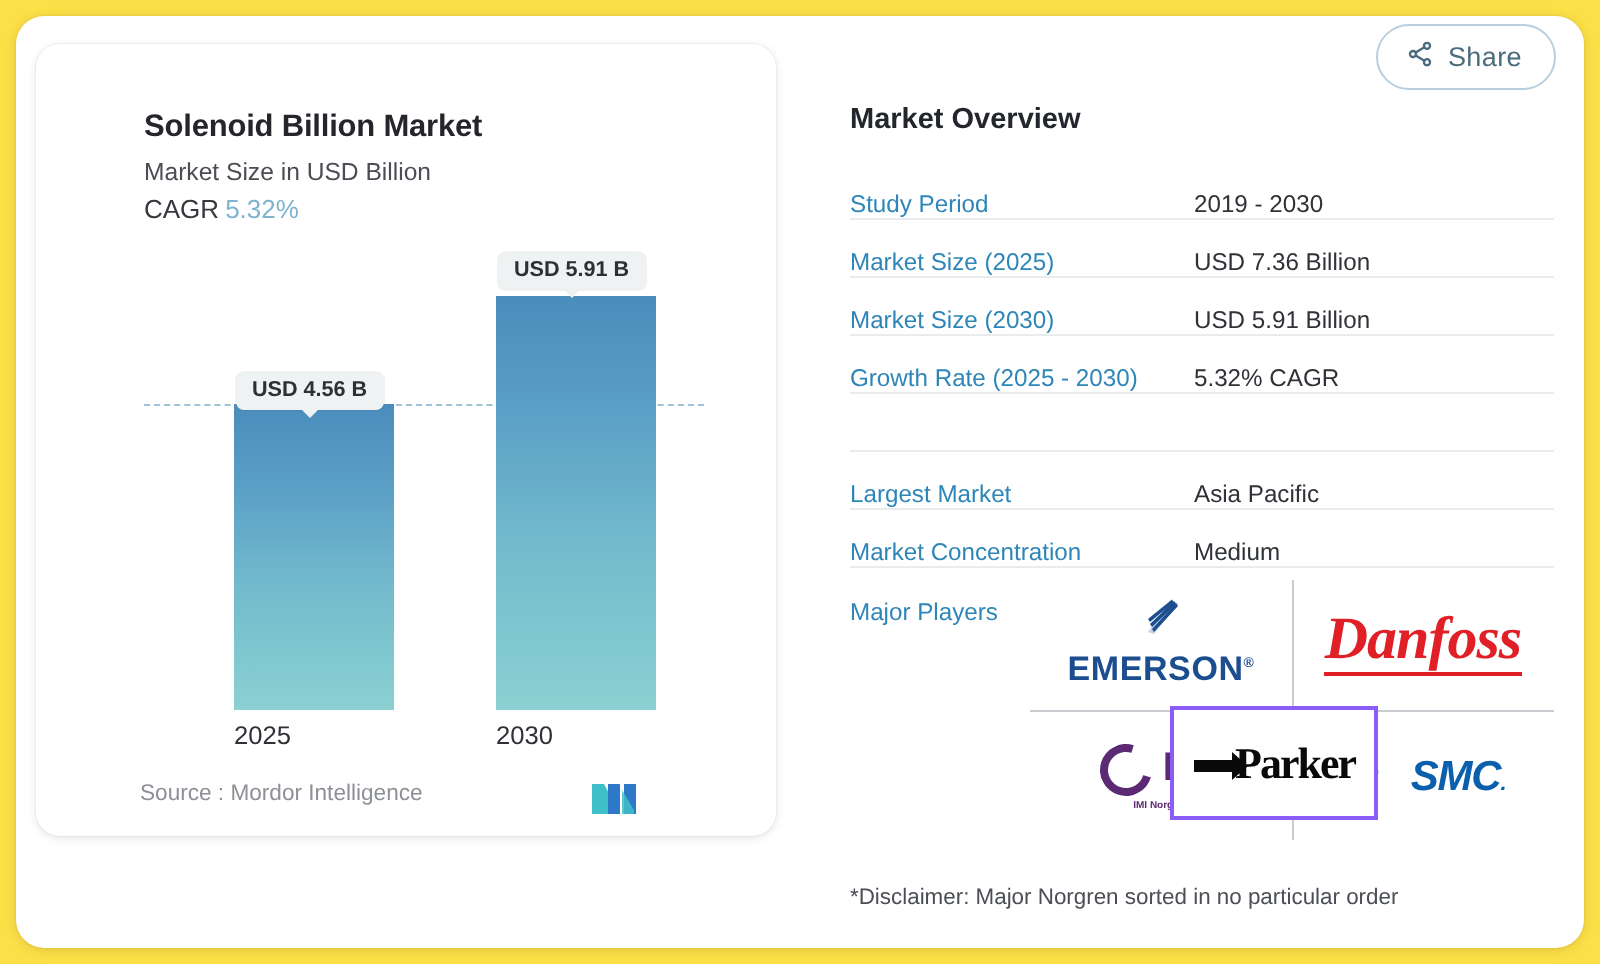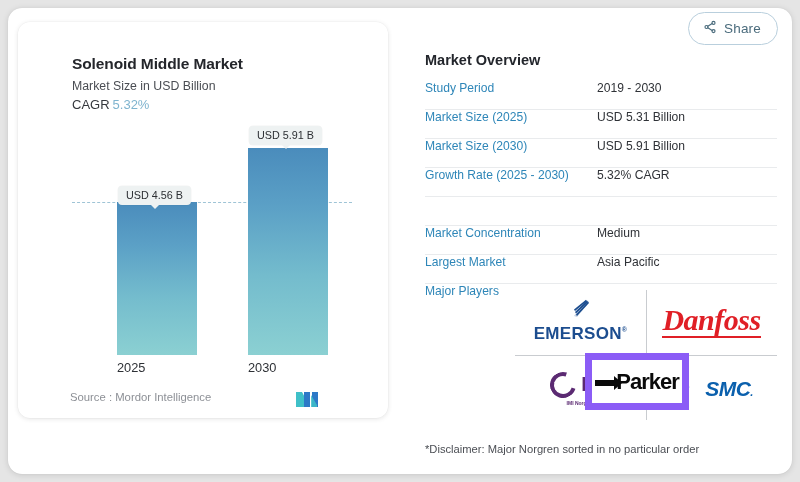--- a/index.html
+++ b/index.html
@@ -5,21 +5,21 @@
   * { box-sizing: border-box; margin: 0; padding: 0; }
   html, body {
     width: 800px; height: 482px;
     font-family: "Liberation Sans", sans-serif;
     background: #ffffff;
     overflow: hidden;
   }
   #root {
     position: relative;
     width: 800px; height: 482px;
-    background: #e5e5e5;
+    background: #fde047;
   }
   
   .outer-card {
     position: absolute;
     left: 8px; top: 8px;
     width: 784px; height: 466px;
     background: #ffffff;
     border-radius: 14px;
     box-shadow: 0 1px 6px rgba(0,0,0,0.13), 0 0 1px rgba(0,0,0,0.10);
   }
@@ -75,21 +75,21 @@
     background: linear-gradient(180deg, #4a8cbc 0%, #5ba0c6 28%, #74bccd 62%, #8bd0d2 100%);
   }
   .bar-2025 { left: 99px; top: 180px; width: 80px; height: 153px; }
   .bar-2030 { left: 230px; top: 126px; width: 80px; height: 207px; }
 
   .tip {
     position: absolute;
     background: #eef2f2;
     border-radius: 4px;
     padding: 3px 8px 4px;
-    font-size: 10.8px; font-weight: 400; color: #2c2f33;
+    font-size: 10.8px; font-weight: 700; color: #2c2f33;
     white-space: nowrap;
     box-shadow: 0 0 0 0.5px rgba(0,0,0,0.05);
   }
   .tip::after {
     content: "";
     position: absolute;
     left: 50%; bottom: -4px; transform: translateX(-50%);
     border-left: 5px solid transparent;
     border-right: 5px solid transparent;
     border-top: 5px solid #eef2f2;
@@ -111,21 +111,21 @@
   }
   .mi-logo { position: absolute; left: 277px; top: 367px; }
 
   
   .overview-title {
     position: absolute; left: 425px; top: 52px;
     font-size: 14.5px; font-weight: 700; color: #23262c;
   }
   .table { position: absolute; left: 425px; top: 81px; width: 352px; }
   .trow {
-    display: flex; align-items: flex-start;
+    display: flex; align-items: flex-end;
     height: 29px;
     border-bottom: 1px solid #e9ebed;
   }
   .trow:last-child { border-bottom: none; }
   .tkey {
     width: 172px;
     font-size: 12.1px; color: #2e86b8; font-weight: 500;
   }
   .tval { font-size: 12.1px; color: #2f3237; }
   .mp-row { border-bottom: none; }
@@ -191,23 +191,24 @@
   .smc { display: flex; align-items: center; gap: 15px; }
   .smc-word { font-size: 21px; font-weight: 700; color: #0b60ad; letter-spacing: -0.6px; font-style: italic;}
   .smc-word .dot { font-size: 11px; }
 
   
   .parker-box {
     position: absolute;
     left: 585px; top: 353px;
     width: 104px; height: 57px;
     background: #ffffff;
-    border: 7px solid #8b5cf6;
+    border: 2px solid #8b5cf6;
     display: flex; align-items: center; justify-content: center;
     z-index: 20;
+    font-family: Liberation Serif, serif;
   }
   .parker-word {
     font-size: 22px; font-weight: 700; color: #0a0a0a;
     letter-spacing: -1px;
     display: flex; align-items: center;
   }
   .parker-arrow {
     display: inline-block;
     width: 20px; height: 6px;
     background: #0a0a0a;
@@ -239,21 +240,21 @@
         <circle cx="6" cy="12" r="2.6"></circle>
         <circle cx="18" cy="19" r="2.6"></circle>
         <line x1="8.3" y1="10.8" x2="15.7" y2="6.2"></line>
         <line x1="8.3" y1="13.2" x2="15.7" y2="17.8"></line>
       </svg>
     </span>
     <span class="lbl">Share</span>
   </div>
 
   <div class="chart-card">
-    <div class="chart-title">Solenoid Middle Market</div>
+    <div class="chart-title">Solenoid Billion Market</div>
     <div class="chart-sub">Market Size in USD Billion</div>
     <div class="chart-cagr">
       <span>CAGR</span><span class="val">5.32%</span>
     </div>
 
     <div class="plot">
       <div class="dashline"></div>
 
       <div class="bar bar-2025"></div>
       <div class="bar bar-2030"></div>
@@ -278,39 +279,39 @@
 
   <div class="overview-title">Market Overview</div>
 
   <div class="table">
     <div class="trow">
       <div class="tkey">Study Period</div>
       <div class="tval">2019 - 2030</div>
     </div>
     <div class="trow">
       <div class="tkey">Market Size (2025)</div>
-      <div class="tval">USD 5.31 Billion</div>
+      <div class="tval">USD 7.36 Billion</div>
     </div>
     <div class="trow">
       <div class="tkey">Market Size (2030)</div>
       <div class="tval">USD 5.91 Billion</div>
     </div>
     <div class="trow">
       <div class="tkey">Growth Rate (2025 - 2030)</div>
       <div class="tval">5.32% CAGR</div>
     </div>
     <div class="trow">
     </div>
     <div class="trow">
+      <div class="tkey">Largest Market</div>
+      <div class="tval">Asia Pacific</div>
+    </div>
+    <div class="trow">
       <div class="tkey">Market Concentration</div>
       <div class="tval">Medium</div>
-    </div>
-    <div class="trow">
-      <div class="tkey">Largest Market</div>
-      <div class="tval">Asia Pacific</div>
     </div>
     <div class="trow mp-row">
       <div class="tkey">Major Players</div>
     </div>
   </div>
 
   <div class="logos">
     <div class="lg-vline"></div>
     <div class="lg-hline"></div>
 

